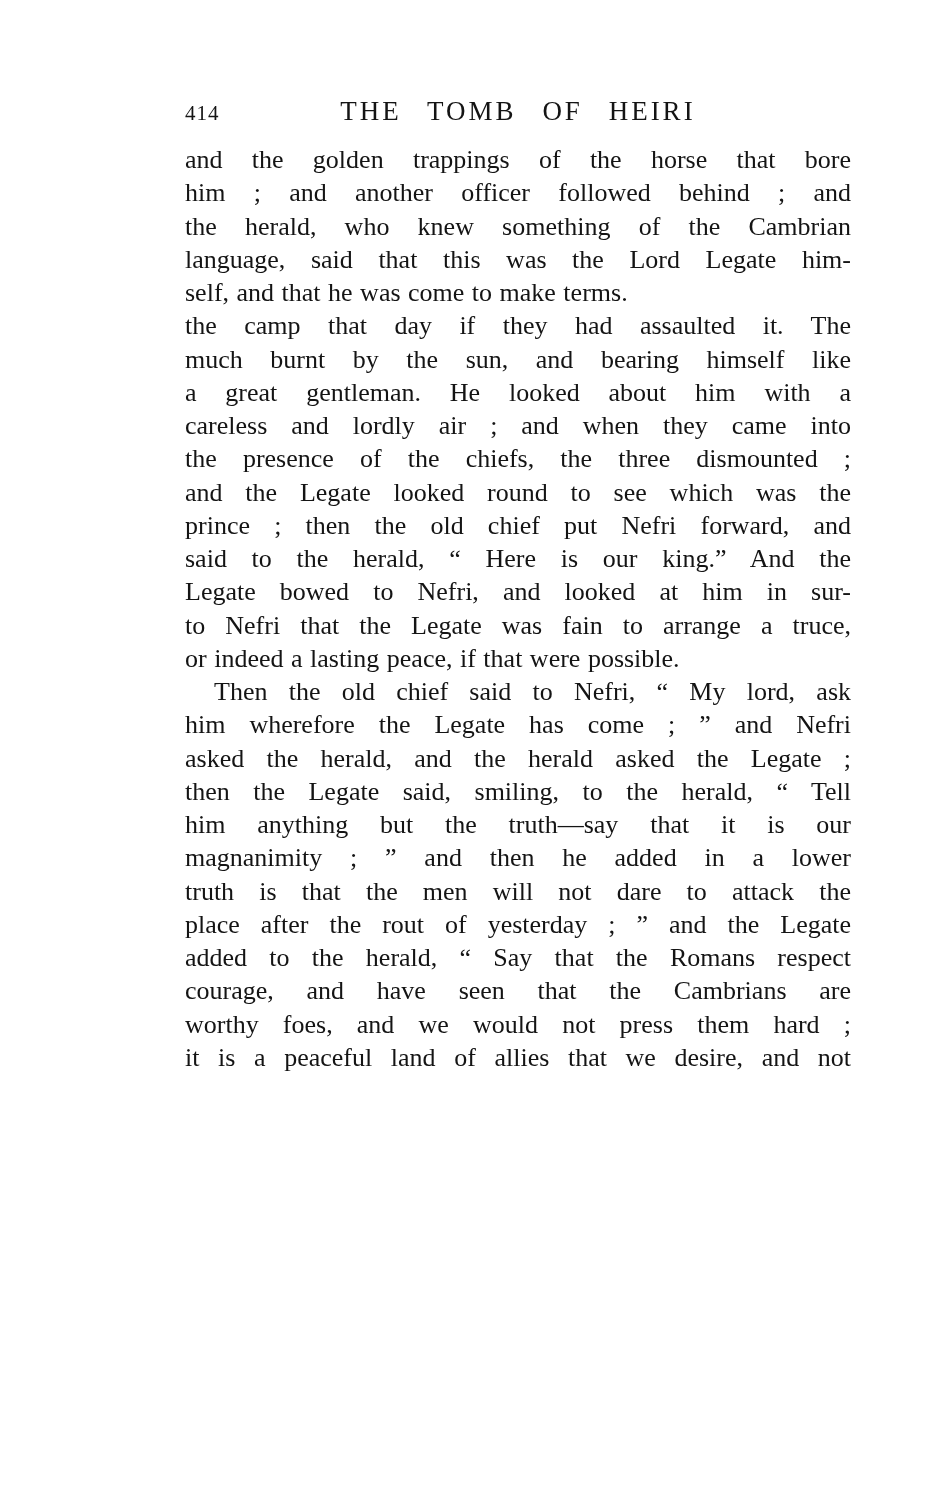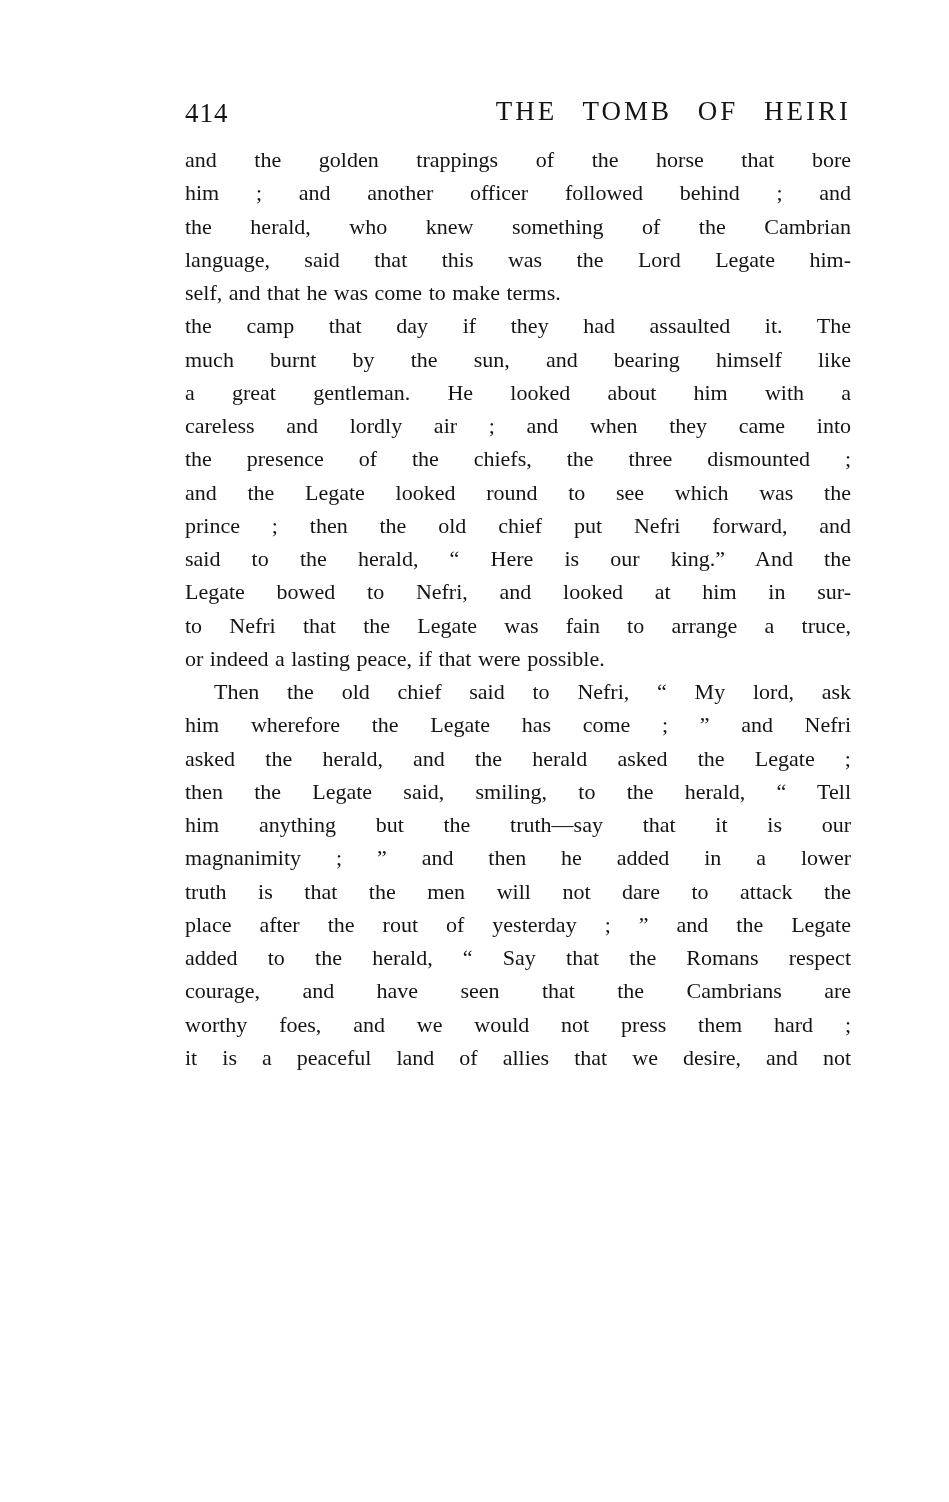--- a/index.html
+++ b/index.html
@@ -22,38 +22,38 @@
     left: 185px;
     width: 666px;
     height: 34px;
     font-size: 27px;
     line-height: 30px;
   }
   .page-number {
     position: absolute;
     left: 0;
     top: 2px;
-    font-size: 27px;
+    font-size: 21px;
     letter-spacing: 1px;
   }
   .running-title {
     display: block;
-    text-align: right;
+    text-align: center;
     letter-spacing: 3px;
     word-spacing: 16px;
     font-size: 27px;
   }
   .text-block {
     position: absolute;
     top: 143px;
     left: 185px;
     width: 666px;
   }
   .text-line {
-    font-size: 22px;
+    font-size: 26px;
     line-height: 33.25px;
     text-align: justify;
     text-align-last: justify;
     white-space: normal;
     word-spacing: 1px;
   }
   .text-line.indent {
     text-indent: 29px;
   }
   .text-line.short-last {

